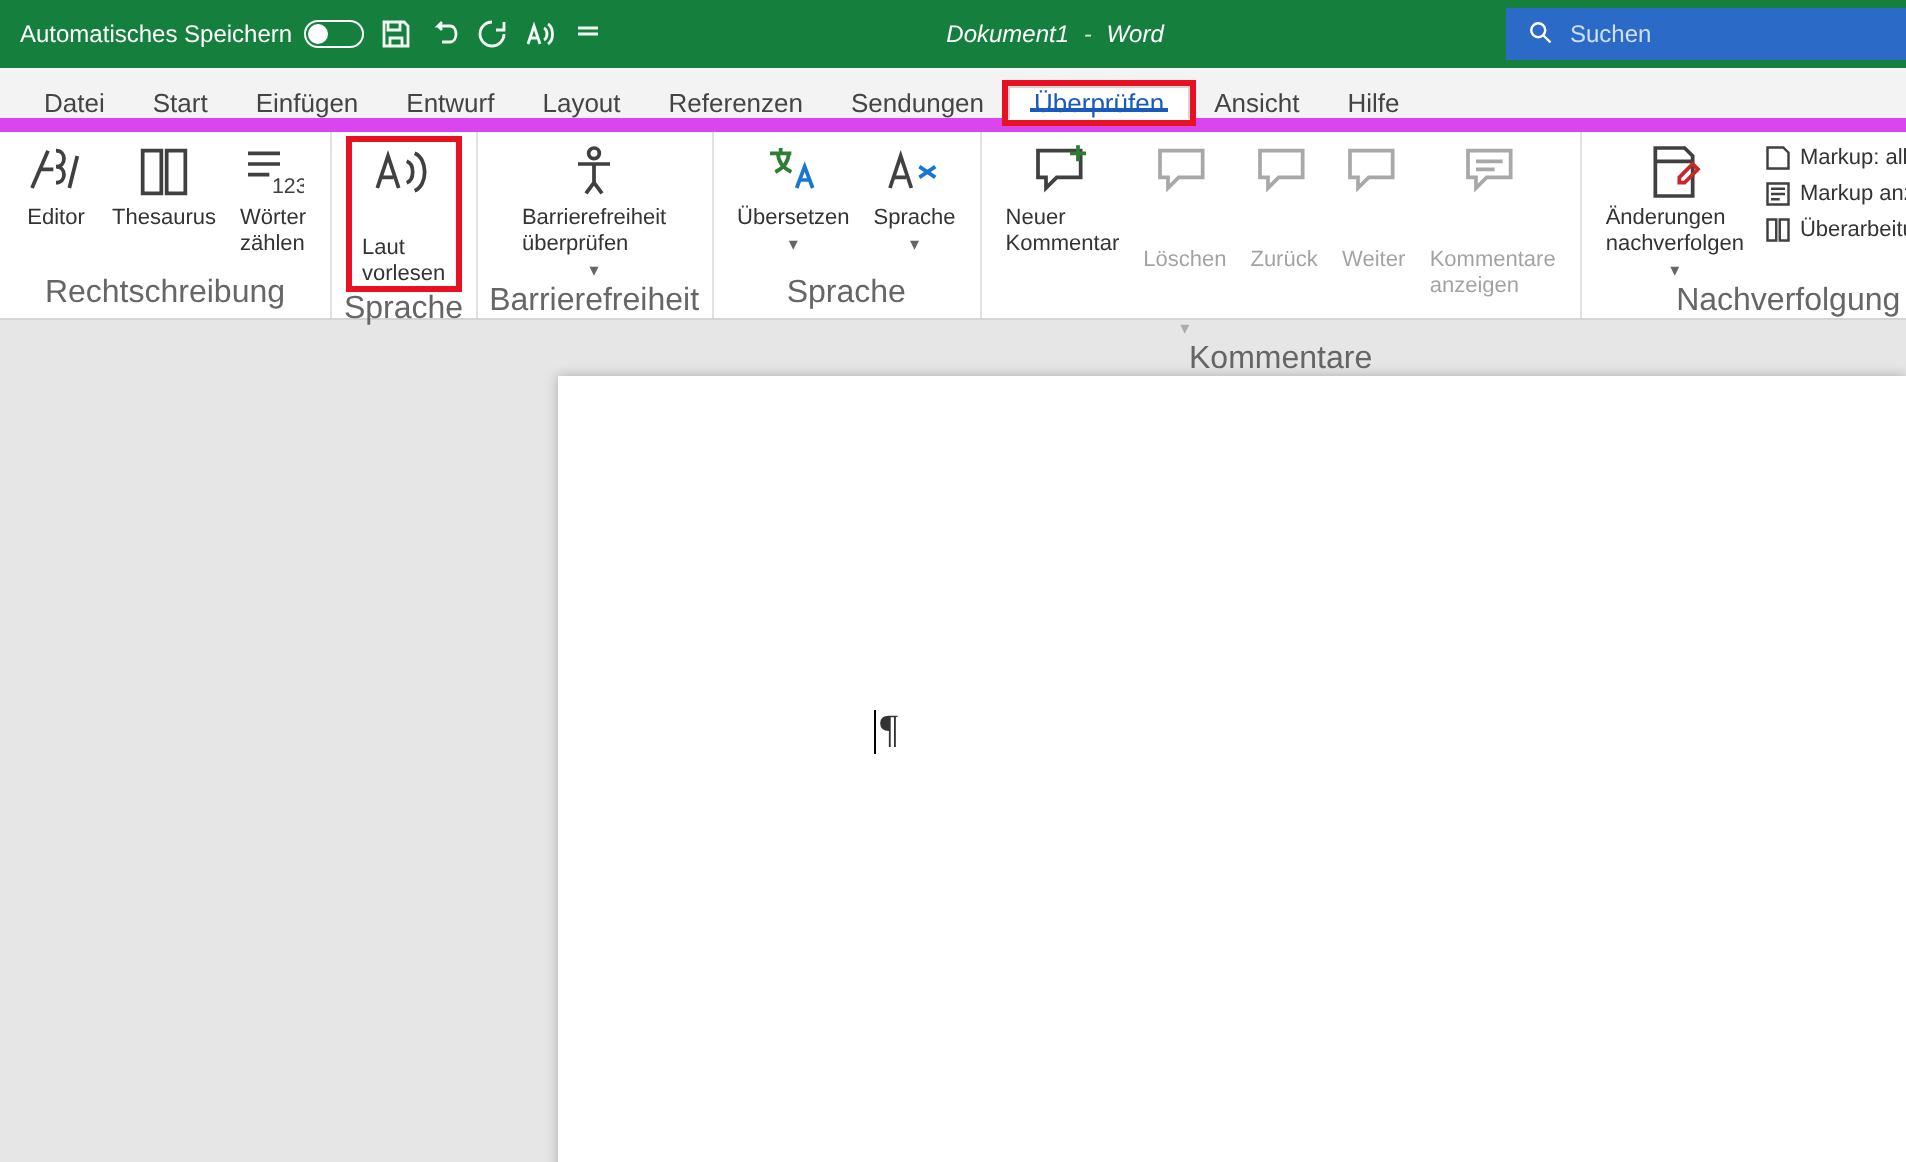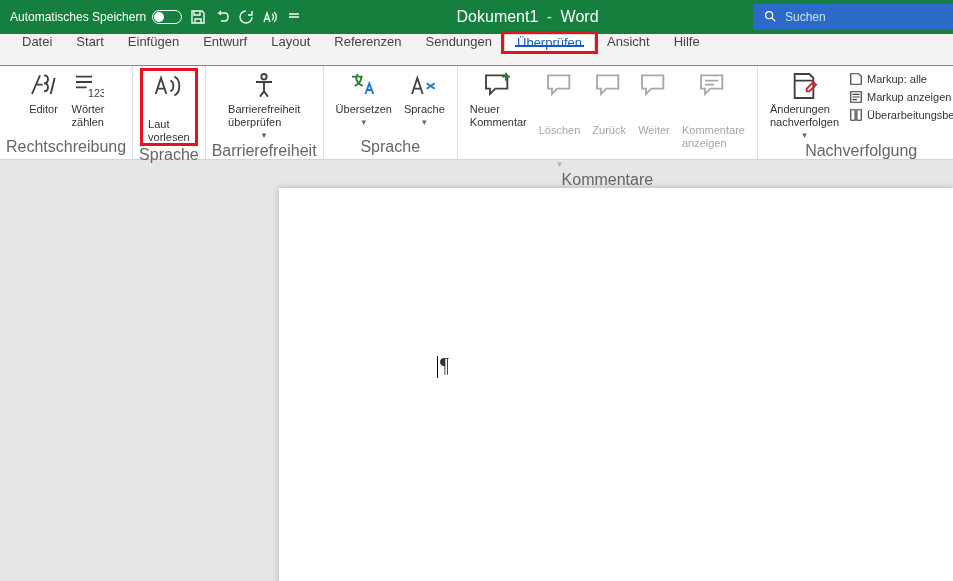--- a/index.html
+++ b/index.html
@@ -6,27 +6,27 @@
   body { font-family: "Segoe UI", sans-serif; font-size: 12px; color: #333; background: #fff; width: 953px; height: 581px; overflow: hidden; }
 
   
   .titlebar { height: 34px; background: #15803d; display: flex; align-items: center; color: #fff; }
   .titlebar-left { display: flex; align-items: center; gap: 8px; padding-left: 10px; }
   .autosave { display: flex; align-items: center; gap: 6px; font-size: 12px; }
   .switch { width: 30px; height: 14px; border: 1px solid #fff; border-radius: 7px; position: relative; }
   .switch::after { content: ""; position: absolute; left: 1px; top: 1px; width: 10px; height: 10px; border-radius: 50%; background: #fff; }
   .qat-icon { width: 16px; height: 16px; display: flex; align-items: center; justify-content: center; opacity: 0.95; }
   .qat-icon svg { width: 16px; height: 16px; }
-  .titlebar-center { flex: 1; text-align: center; font-size: 16px; }
+  .titlebar-center { flex: 1; text-align: center; font-size: 12px; font-style: italic; }
   .sep { margin: 0 4px; opacity: .8; }
   .searchbox { width: 200px; height: 26px; background: #2b6ac6; display: flex; align-items: center; gap: 8px; padding: 0 10px; color: #cfe0f6; margin-right: 0; }
   .searchbox svg { width: 14px; height: 14px; }
 
   
-  .tabstrip { height: 32px; background: #f3f3f3; border-bottom: 1px solid #d946ef; display: flex; align-items: flex-start; padding-left: 10px; }
+  .tabstrip { height: 32px; background: #f3f3f3; border-bottom: 7px solid #d946ef; display: flex; align-items: flex-end; padding-left: 10px; }
   .tab { padding: 0 12px; display: flex; align-items: center; font-size: 13px; color: #444; cursor: pointer; position: relative; }
   .tab.active { background: #fff; border: 1px solid #d4d4d4; border-bottom: 1px solid #fff; margin-bottom: -1px; color: #185abd; }
   .tab.active::after { content: ""; position: absolute; left: 10px; right: 10px; bottom: 3px; height: 2px; background: #185abd; }
   .tab.highlight-border { outline: 3px solid #e81123; outline-offset: 0; z-index: 2; }
 
   
   .ribbon { height: 94px; background: #fff; border-bottom: 1px solid #d4d4d4; display: flex; align-items: stretch; box-shadow: 0 2px 3px rgba(0,0,0,0.08); }
   .group { display: flex; flex-direction: column; align-items: center; border-right: 1px solid #e1e1e1; padding: 4px 6px 0; }
   .group-row { display: flex; align-items: flex-start; flex: 1; }
   .group-label { font-size: 16px; color: #666; padding: 2px 0 3px; white-space: nowrap; text-align: right; }
@@ -119,20 +119,28 @@
         <div class="ico">
             <svg viewBox="0 0 24 24">
               <path d="M3 18l6-14 M6 11h5 M12 4c4 0 4 6 0 6c4 0 4 6 0 6 M20 6l-3 12"></path>
             </svg>
           </div>
         <div class="lbl">Editor</div>
       </div>
       <div class="bigbtn">
         <div class="ico">
             <svg viewBox="0 0 24 24">
+              <path d="M4 4h7v16H4zM13 4h7v16h-7zM11 4v16"></path>
+            </svg>
+          </div>
+        <div class="lbl">Thesaurus</div>
+      </div>
+      <div class="bigbtn">
+        <div class="ico">
+            <svg viewBox="0 0 24 24">
               <path d="M3 5h12M3 9h12M3 13h8"></path>
               <text x="12" y="20" font-size="8" stroke="none" fill="#404040">123</text>
             </svg>
           </div>
         <div class="lbl">Wörter
 zählen</div>
       </div>
     </div>
     <div class="group-label">Rechtschreibung</div>
   </div>

